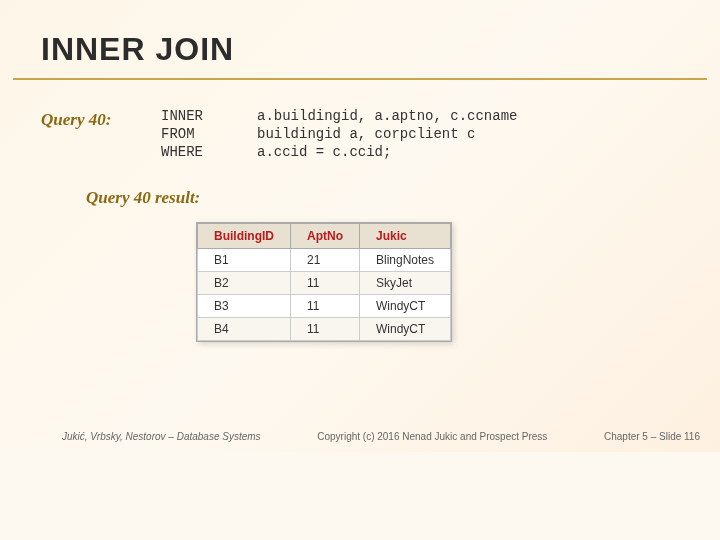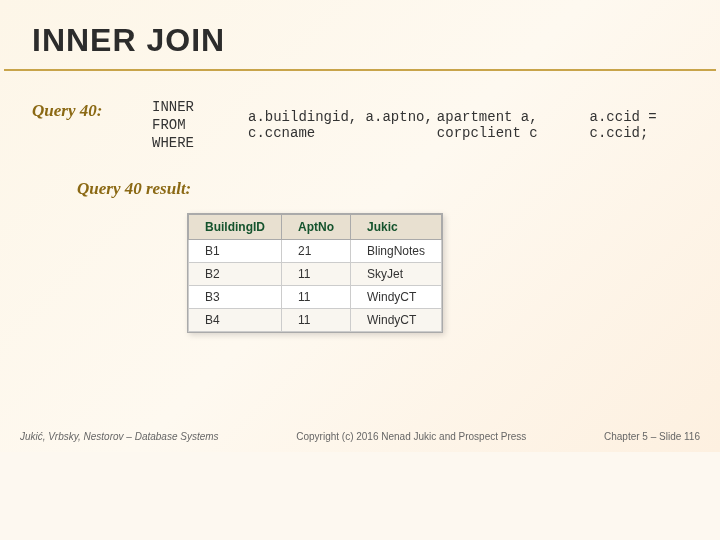--- a/index.html
+++ b/index.html
@@ -10,21 +10,21 @@
       background-color: #fdf8f0;
       font-family: 'Times New Roman', Times, serif;
       overflow: hidden;
       position: relative;
     }
 
     .slide {
       width: 720px;
       height: 452px;
       background: linear-gradient(135deg, #fdf6e8 0%, #fef9f0 50%, #fdf0e0 100%);
-      padding: 4px;
+      padding: 13px;
       position: relative;
     }
 
     .header {
       padding: 18px 30px 10px 28px;
       border-bottom: 2px solid #c8a44a;
       margin-bottom: 0;
     }
 
     .title {
@@ -64,23 +64,22 @@
 
     .keywords-col {
       display: flex;
       flex-direction: column;
       gap: 2px;
       min-width: 60px;
     }
 
     .values-col {
       display: flex;
-      flex-direction: row;
+      flex-direction: column;
       gap: 2px;
-      align-items: center;
     }
 
     .keyword {
       font-weight: normal;
       color: #333;
     }
 
     .result-section {
       margin-top: 8px;
       margin-left: 45px;
@@ -109,21 +108,21 @@
     }
 
     thead tr {
       background-color: #e8e0d0;
     }
 
     thead th {
       padding: 5px 16px;
       border: 1px solid #aaa;
       font-weight: bold;
-      color: #14532d;
+      color: #b91c1c;
       text-align: left;
     }
 
     tbody tr {
       background-color: #fff;
       border-radius: 8px;
     }
 
     tbody tr:nth-child(even) {
       background-color: #f9f6f0;
@@ -141,21 +140,21 @@
       left: 0;
       right: 0;
       display: flex;
       justify-content: space-between;
       padding: 0 20px;
       font-size: 10px;
       color: #666;
       font-family: Arial, sans-serif;
     }
 
-    .footer-left { font-style: italic; }
+    .footer-left { font-style: italic; margin-left: 42px; }
     .footer-center { text-align: left; }
     .footer-right { text-align: left; }
   </style>
 </head>
 <body>
 
 <div class="slide">
 
   <div class="header">
     <span class="title">INNER JOIN</span>
@@ -166,21 +165,21 @@
     <div class="query-block">
       <div class="query-label">Query 40:</div>
       <div class="query-code">
         <div class="keywords-col">
           <span class="keyword">INNER</span>
           <span class="keyword">FROM</span>
           <span class="keyword">WHERE</span>
         </div>
         <div class="values-col">
           <span>a.buildingid, a.aptno, c.ccname</span>
-          <span>apartment a, corpclient c</span>
+          <span>buildingid a, corpclient c</span>
           <span>a.ccid = c.ccid;</span>
         </div>
       </div>
     </div>
 
     <div class="result-section">
       <div class="result-label">Query 40 result:</div>
       <div class="table-wrapper">
         <table>
           <thead>

